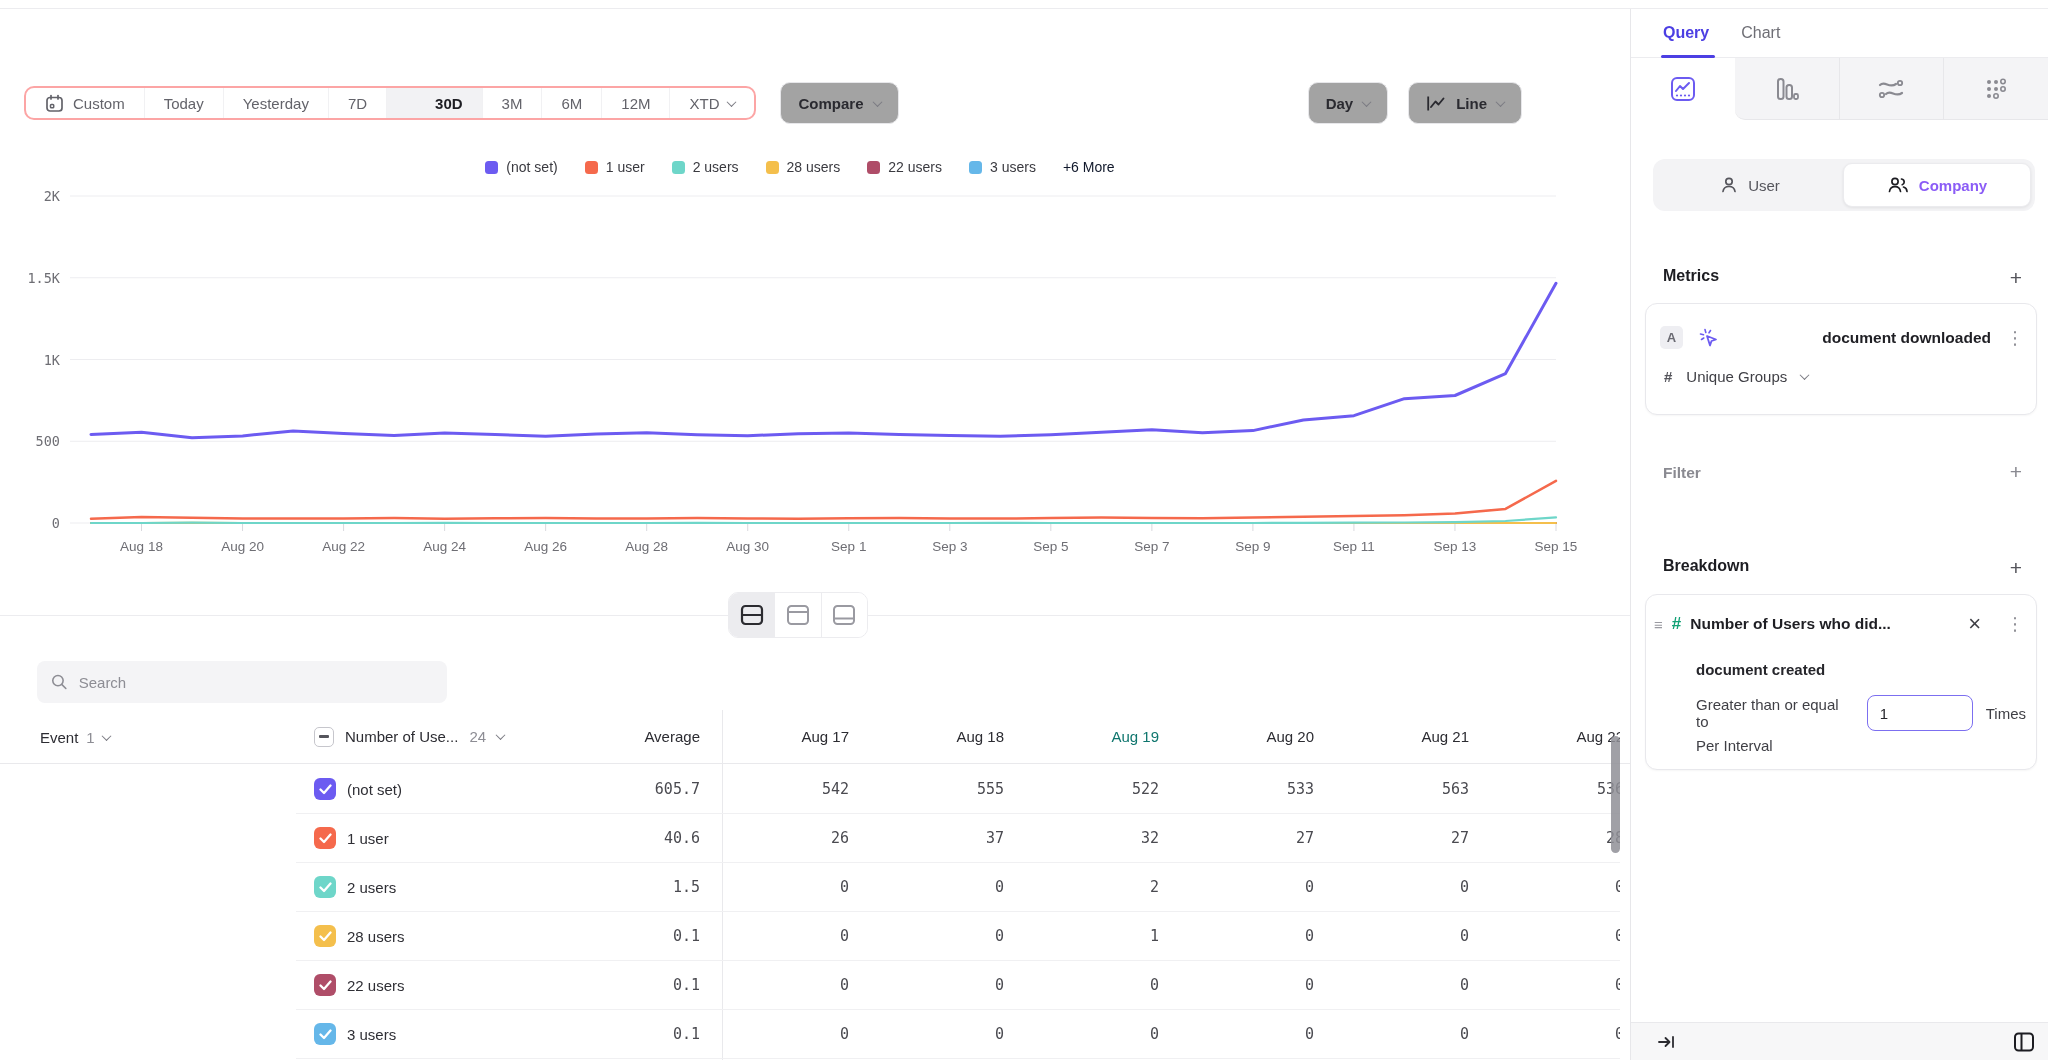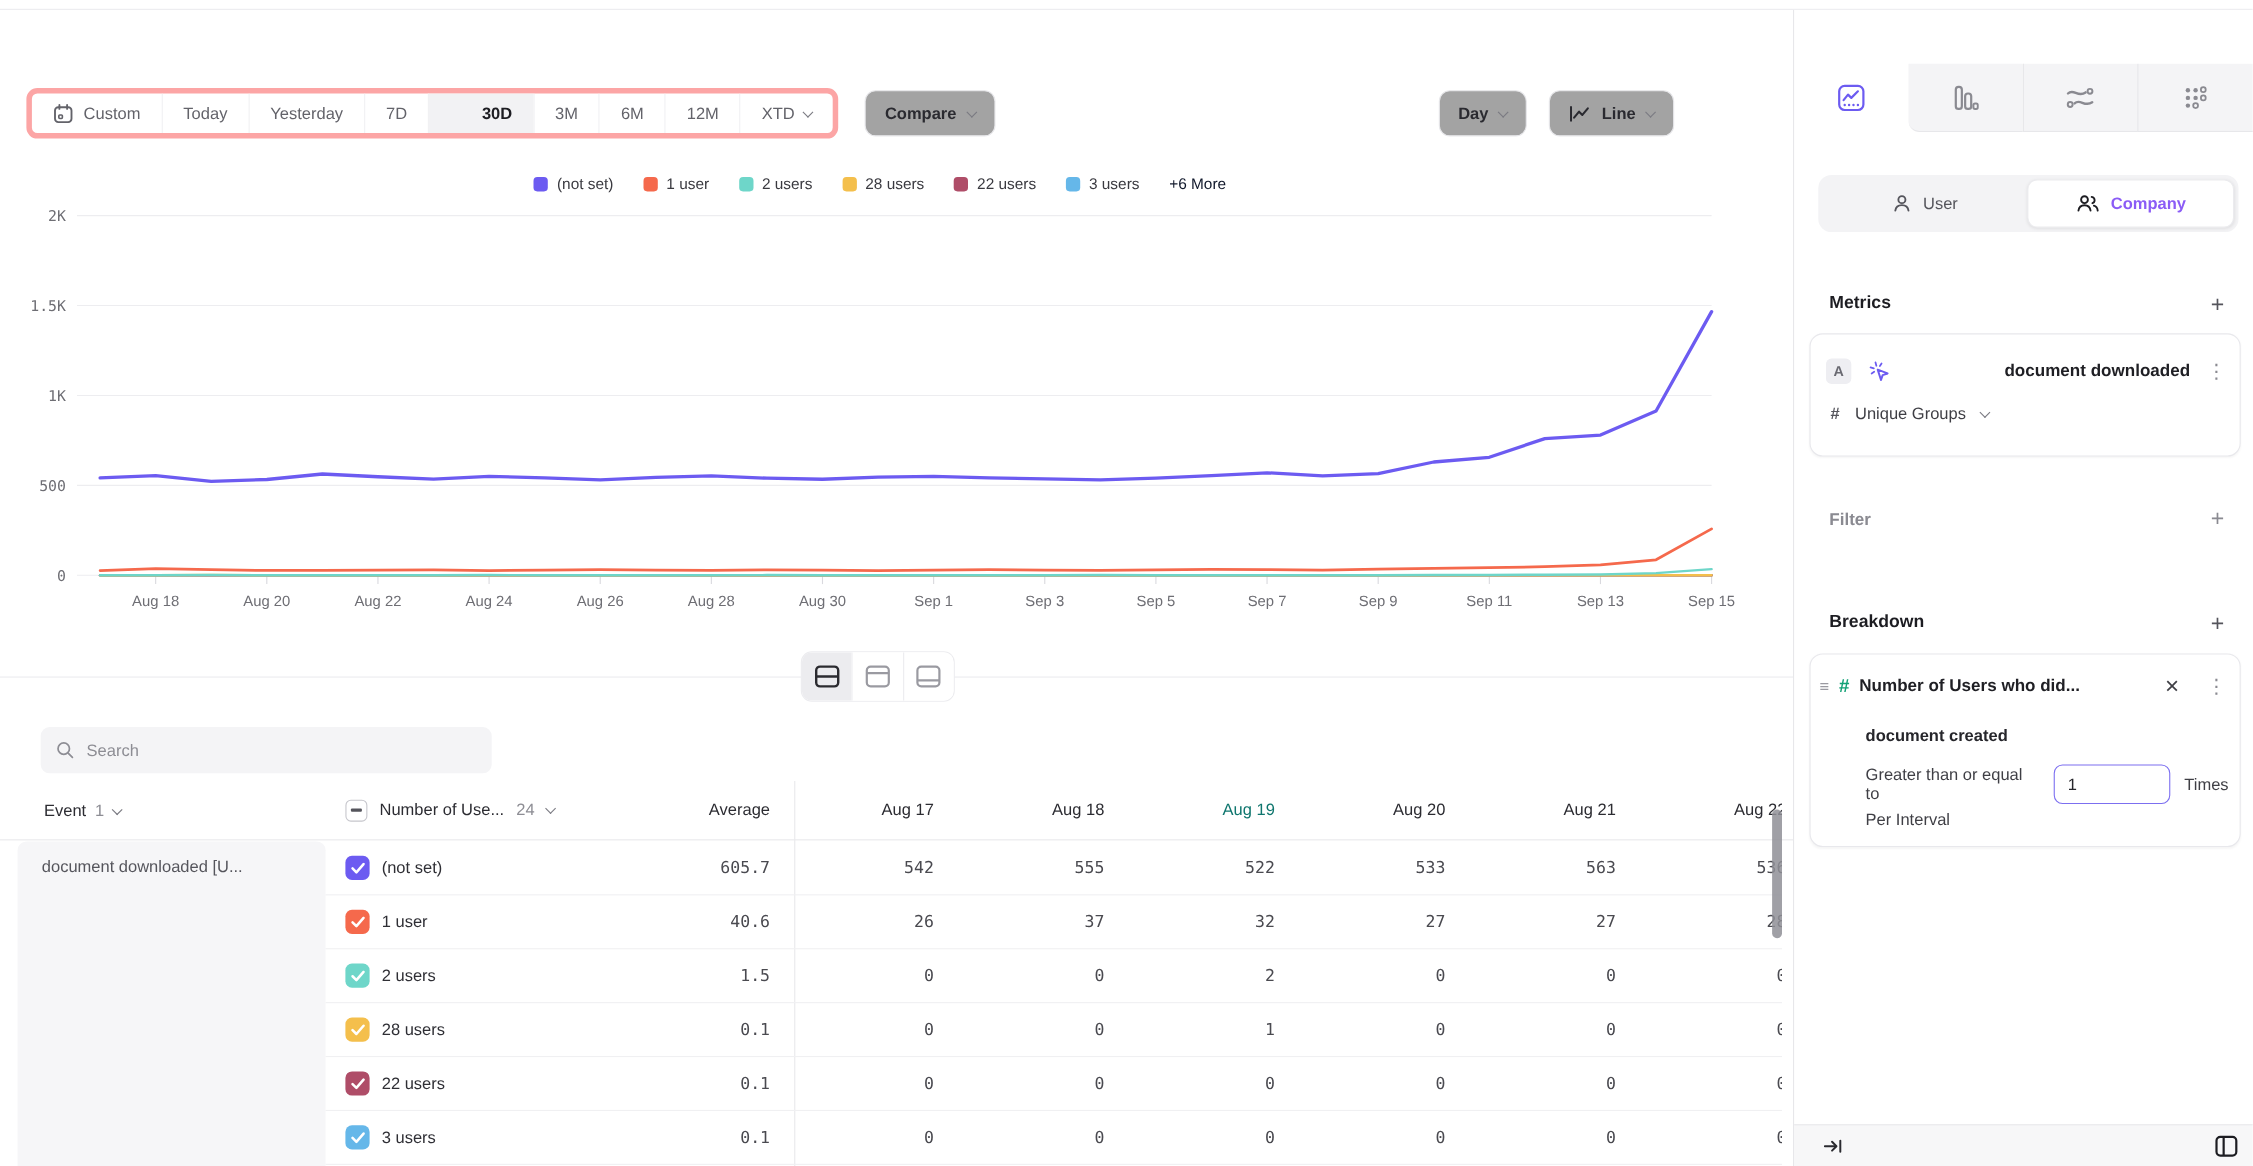--- a/index.html
+++ b/index.html
@@ -6,21 +6,21 @@
   html,body { width:2048px; height:1060px; overflow:hidden; background:#fff;
     font-family:"Liberation Sans", sans-serif; color:#3f3f45; }
   .mono { font-family:"DejaVu Sans Mono", monospace; }
   #stage { position:relative; width:2048px; height:1060px; background:#fff; }
   .topline { position:absolute; top:8px; left:0; width:2048px; height:1px; background:#ececef; }
 
   
   #main { position:absolute; left:0; top:9px; width:1630px; height:1051px; }
 
   .toolbar { position:absolute; top:73px; left:24px; width:1556px; height:42px; display:flex; align-items:center; }
-  .range-group { display:inline-flex; border:5px solid #fca5a5; border-radius:10px; overflow:hidden; height:46px; background:#fff; }
+  .range-group { display:inline-flex; border:2px solid #fca5a5; border-radius:10px; overflow:hidden; height:34px; background:#fff; }
   .range-btn { display:flex; align-items:center; gap:9px; padding:0 19px; font-size:15px; color:#63636a; border-left:1px solid #f1f1f3; cursor:pointer; white-space:nowrap; }
   .range-btn:first-child { border-left:none; }
   .range-btn.sel { background:#f2f2f4; color:#1d1d22; font-weight:700;padding-left:48px; }
   .pill-btn { display:flex; align-items:center; gap:10px; height:42px; padding:0 17px; border:1px solid #e7e7ea; border-radius:10px; font-size:15px; font-weight:600; color:#2a2a30; background:#a3a3a3; cursor:pointer; white-space:nowrap; }
   .chev { width:7px; height:7px; border-right:1.7px solid #7a7a82; border-bottom:1.7px solid #7a7a82; transform:rotate(45deg) translate(-1px,-1px); display:inline-block; }
   .gap24 { margin-left:24px; } .push { margin-left:auto; } .gap20 { margin-left:20px; }
 
   .legend { position:absolute; top:150px; left:0; width:1600px; display:flex; justify-content:center; align-items:center; gap:27px; font-size:14px; color:#3a3a40; }
   .leg-item { display:flex; align-items:center; gap:8px; }
   .swatch { width:13px; height:13px; border-radius:3.5px; }
@@ -285,23 +285,20 @@
 
       <div class="c-val" style="color: rgb(44, 44, 50);">Aug 17</div>
           <div class="c-val" style="color: rgb(44, 44, 50);">Aug 18</div>
           <div class="c-val" style="color: #0f766e;">Aug 19</div>
           <div class="c-val" style="color: rgb(44, 44, 50);">Aug 20</div>
           <div class="c-val" style="color: rgb(44, 44, 50);">Aug 21</div>
           <div class="c-val" style="color: rgb(44, 44, 50);">Aug 22</div>
         </div>
     </div>
     <div class="v-divider"></div>
-    <div class="event-pane">
-      <div class="event-item">document downloaded [U...</div>
-    </div>
     <div class="rows" id="table-rows">
         <div class="t-row" style="top: 0px;">
           <div class="c-label">
             <span class="cbx" style="background: rgb(108, 91, 241);">
               <svg width="13" height="11" viewBox="0 0 13 11">
                 <polyline points="1.5,5.5 5,9 11.5,1.5" fill="none" stroke="#fff" stroke-width="2.3" stroke-linecap="round" stroke-linejoin="round"></polyline>
               </svg>
             </span>
             <span>(not set)</span>
           </div>
@@ -396,20 +393,25 @@
           <div class="c-val mono">0</div>
           <div class="c-val mono">0</div>
           <div class="c-val mono">0</div>
           <div class="c-val mono">0</div>
         </div>
       </div>
     <div class="scroll-thumb"></div>
   </div>
 
   <div id="sidebar">
+    <div class="sb-tabs">
+      <span class="sb-tab active">Query</span>
+      <span class="sb-tab">Chart</span>
+      <div class="sb-underline"></div>
+    </div>
 
     <div class="icon-tabs">
       <div class="icon-tab">
         <svg width="26" height="26" viewBox="0 0 26 26">
             <rect x="2" y="2" width="22" height="22" rx="5" fill="none" stroke="#6c5bf1" stroke-width="2"></rect>
             <polyline points="6,15 10,10 13,13 19,7" fill="none" stroke="#6c5bf1" stroke-width="2" stroke-linecap="round" stroke-linejoin="round"></polyline>
             <circle cx="7" cy="19.5" r="1.1" fill="#6c5bf1"></circle>
             <circle cx="11" cy="19.5" r="1.1" fill="#6c5bf1"></circle>
             <circle cx="15" cy="19.5" r="1.1" fill="#6c5bf1"></circle>
             <circle cx="19" cy="19.5" r="1.1" fill="#6c5bf1"></circle>

